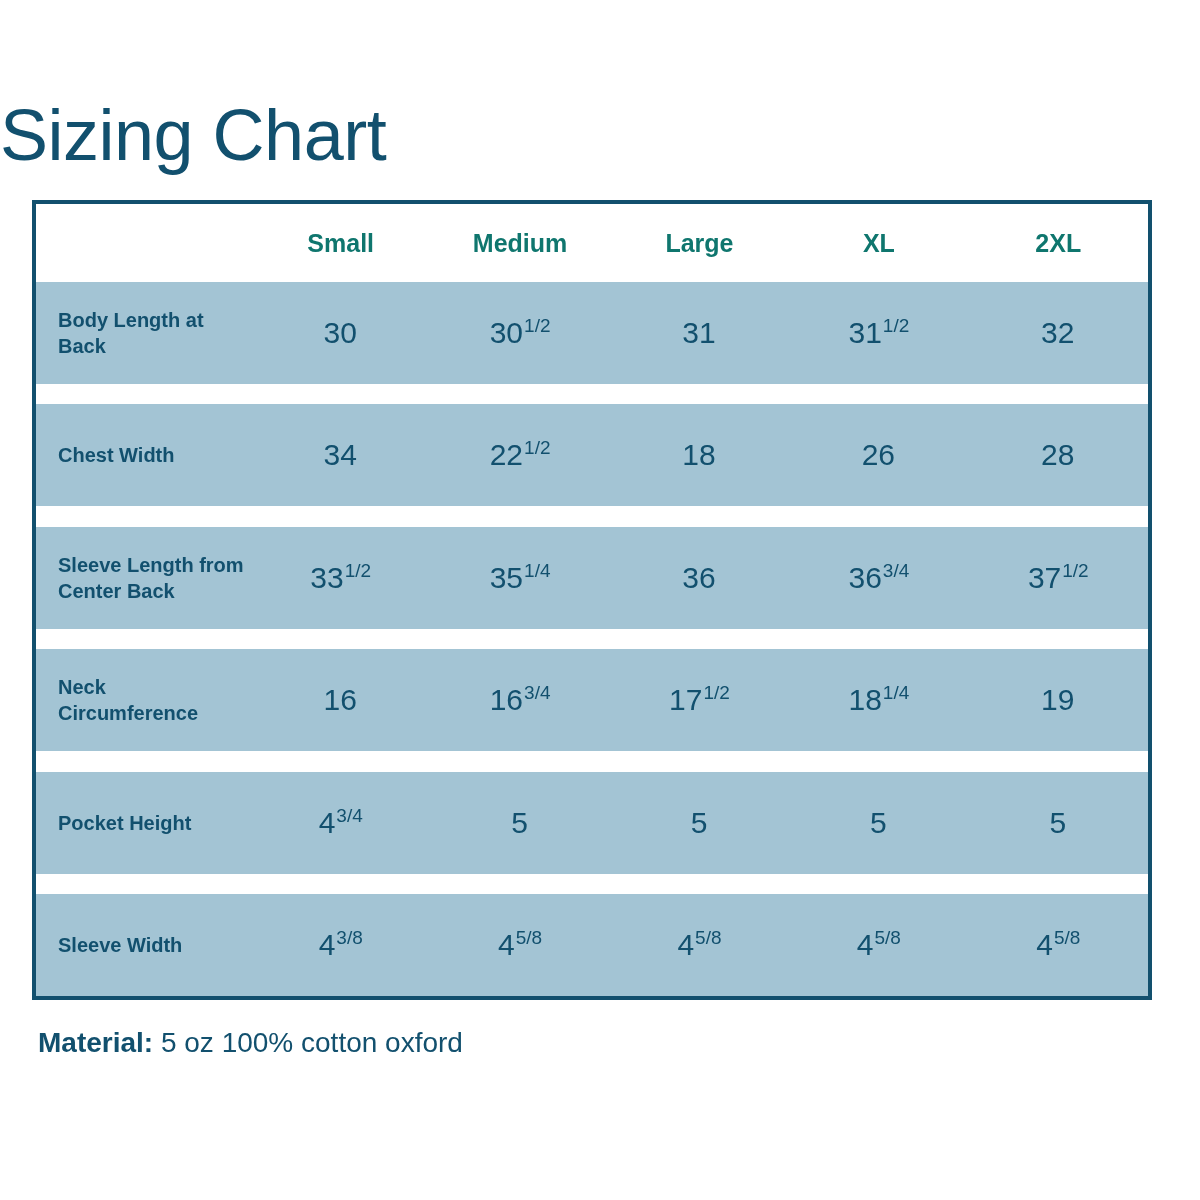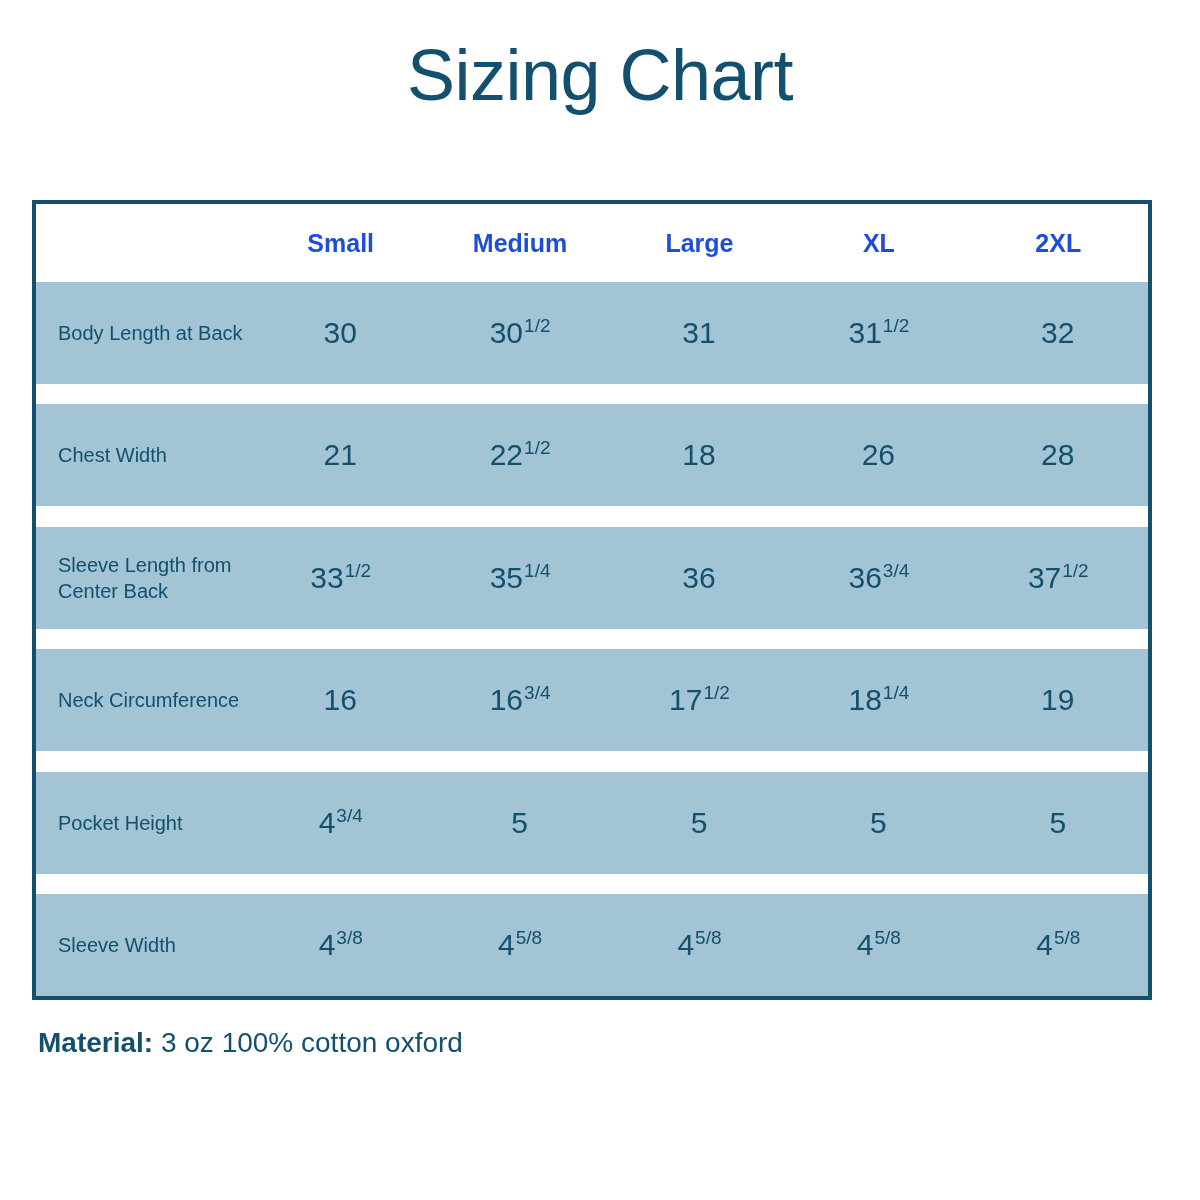--- a/index.html
+++ b/index.html
@@ -16,27 +16,26 @@
   }
 
   .page {
     position: relative;
     width: 1200px;
     height: 1200px;
     box-sizing: border-box;
   }
 
   .title {
-    text-align: center;
     font-size: 72px;
     font-weight: normal;
     color: #12506e;
     letter-spacing: -0.5px;
     margin: 0;
-    padding-top: 38px;
+    padding-top: 98px;
     line-height: 1.05;
   }
 
   .table-wrap {
     position: absolute;
     left: 32px;
     top: 200px;
     width: 1120px;
     height: 800px;
     border: 4px solid #12506e;
@@ -54,42 +53,42 @@
   table.sizing th, table.sizing td {
     padding: 0;
     margin: 0;
   }
 
   .head-row th {
     height: 78px;
     vertical-align: middle;
     font-size: 25px;
     font-weight: bold;
-    color: #1d4ed8;
+    color: #0f766e;
     text-align: center;
     background: #ffffff;
   }
   .head-row th.rowlabel-head {
     width: 215px;
     background: #ffffff;
   }
 
   .data-row td {
     height: 100px;
     background: #a3c4d4;
     vertical-align: middle;
     text-align: center;
     font-size: 30px;
     color: #12506e;
   }
   .data-row td.rowlabel {
     text-align: left;
     padding-left: 22px;
     font-size: 20px;
-    font-weight: normal;
+    font-weight: bold;
     line-height: 1.3;
     width: 215px;
   }
 
   .spacer-row td {
     height: 20px;
     background: #ffffff;
   }
 
   .val {
@@ -160,21 +159,21 @@
           <td></td>
             <td></td>
             <td></td>
             <td></td>
             <td></td>
             <td></td>
         </tr>
 
         <tr class="data-row">
           <td class="rowlabel">Chest Width</td>
-          <td><span class="val"><span>21</span><span class="frac"></span></span></td>
+          <td><span class="val"><span>34</span><span class="frac"></span></span></td>
           <td><span class="val"><span>22</span><span class="frac">1/2</span></span></td>
           <td><span class="val"><span>18</span><span class="frac"></span></span></td>
           <td><span class="val"><span>26</span><span class="frac"></span></span></td>
           <td><span class="val"><span>28</span><span class="frac"></span></span></td>
         </tr>
 
         <tr class="spacer-row">
           <td></td>
             <td></td>
             <td></td>
@@ -244,16 +243,16 @@
           <td><span class="val"><span>4</span><span class="frac">5/8</span></span></td>
           <td><span class="val"><span>4</span><span class="frac">5/8</span></span></td>
           <td><span class="val"><span>4</span><span class="frac">5/8</span></span></td>
         </tr>
 
       </tbody>
     </table>
   </div>
 
   <div class="footer">
-    <div class="footer-line1"><span class="bold">Material:</span><span> 3 oz 100% cotton oxford</span></div>
+    <div class="footer-line1"><span class="bold">Material:</span><span> 5 oz 100% cotton oxford</span></div>
   </div>
 
 </div>
 
 </body></html>

